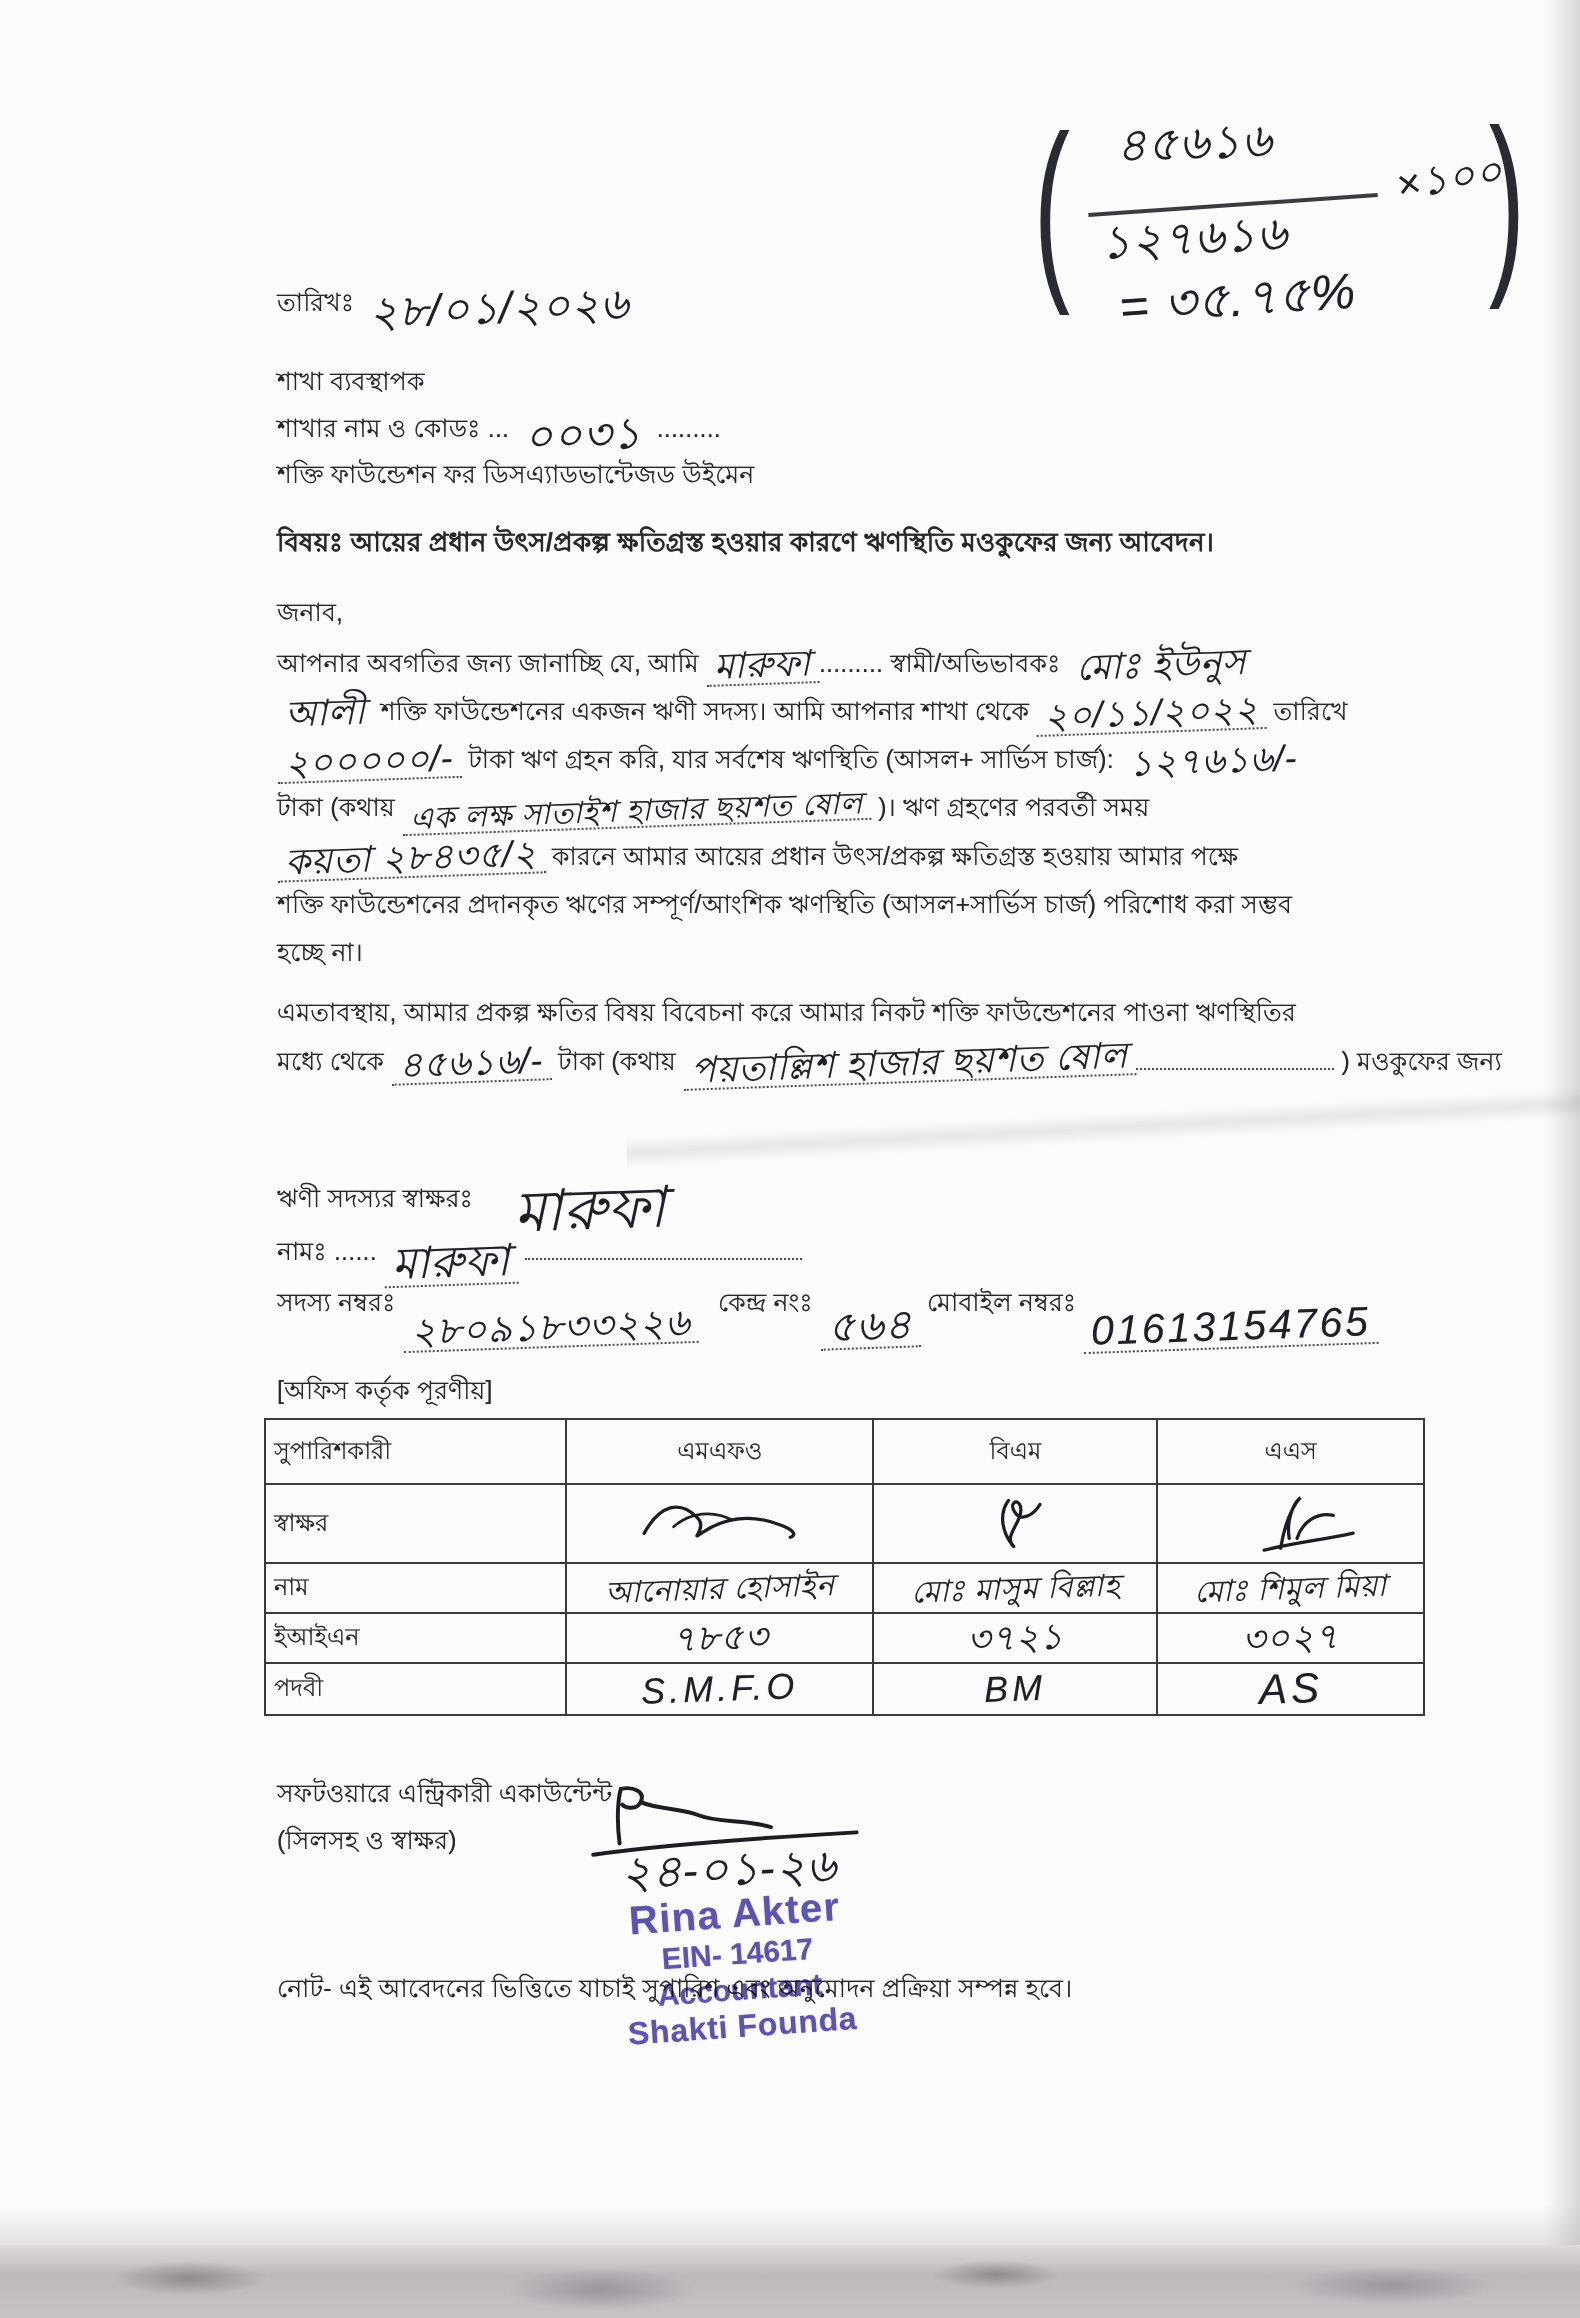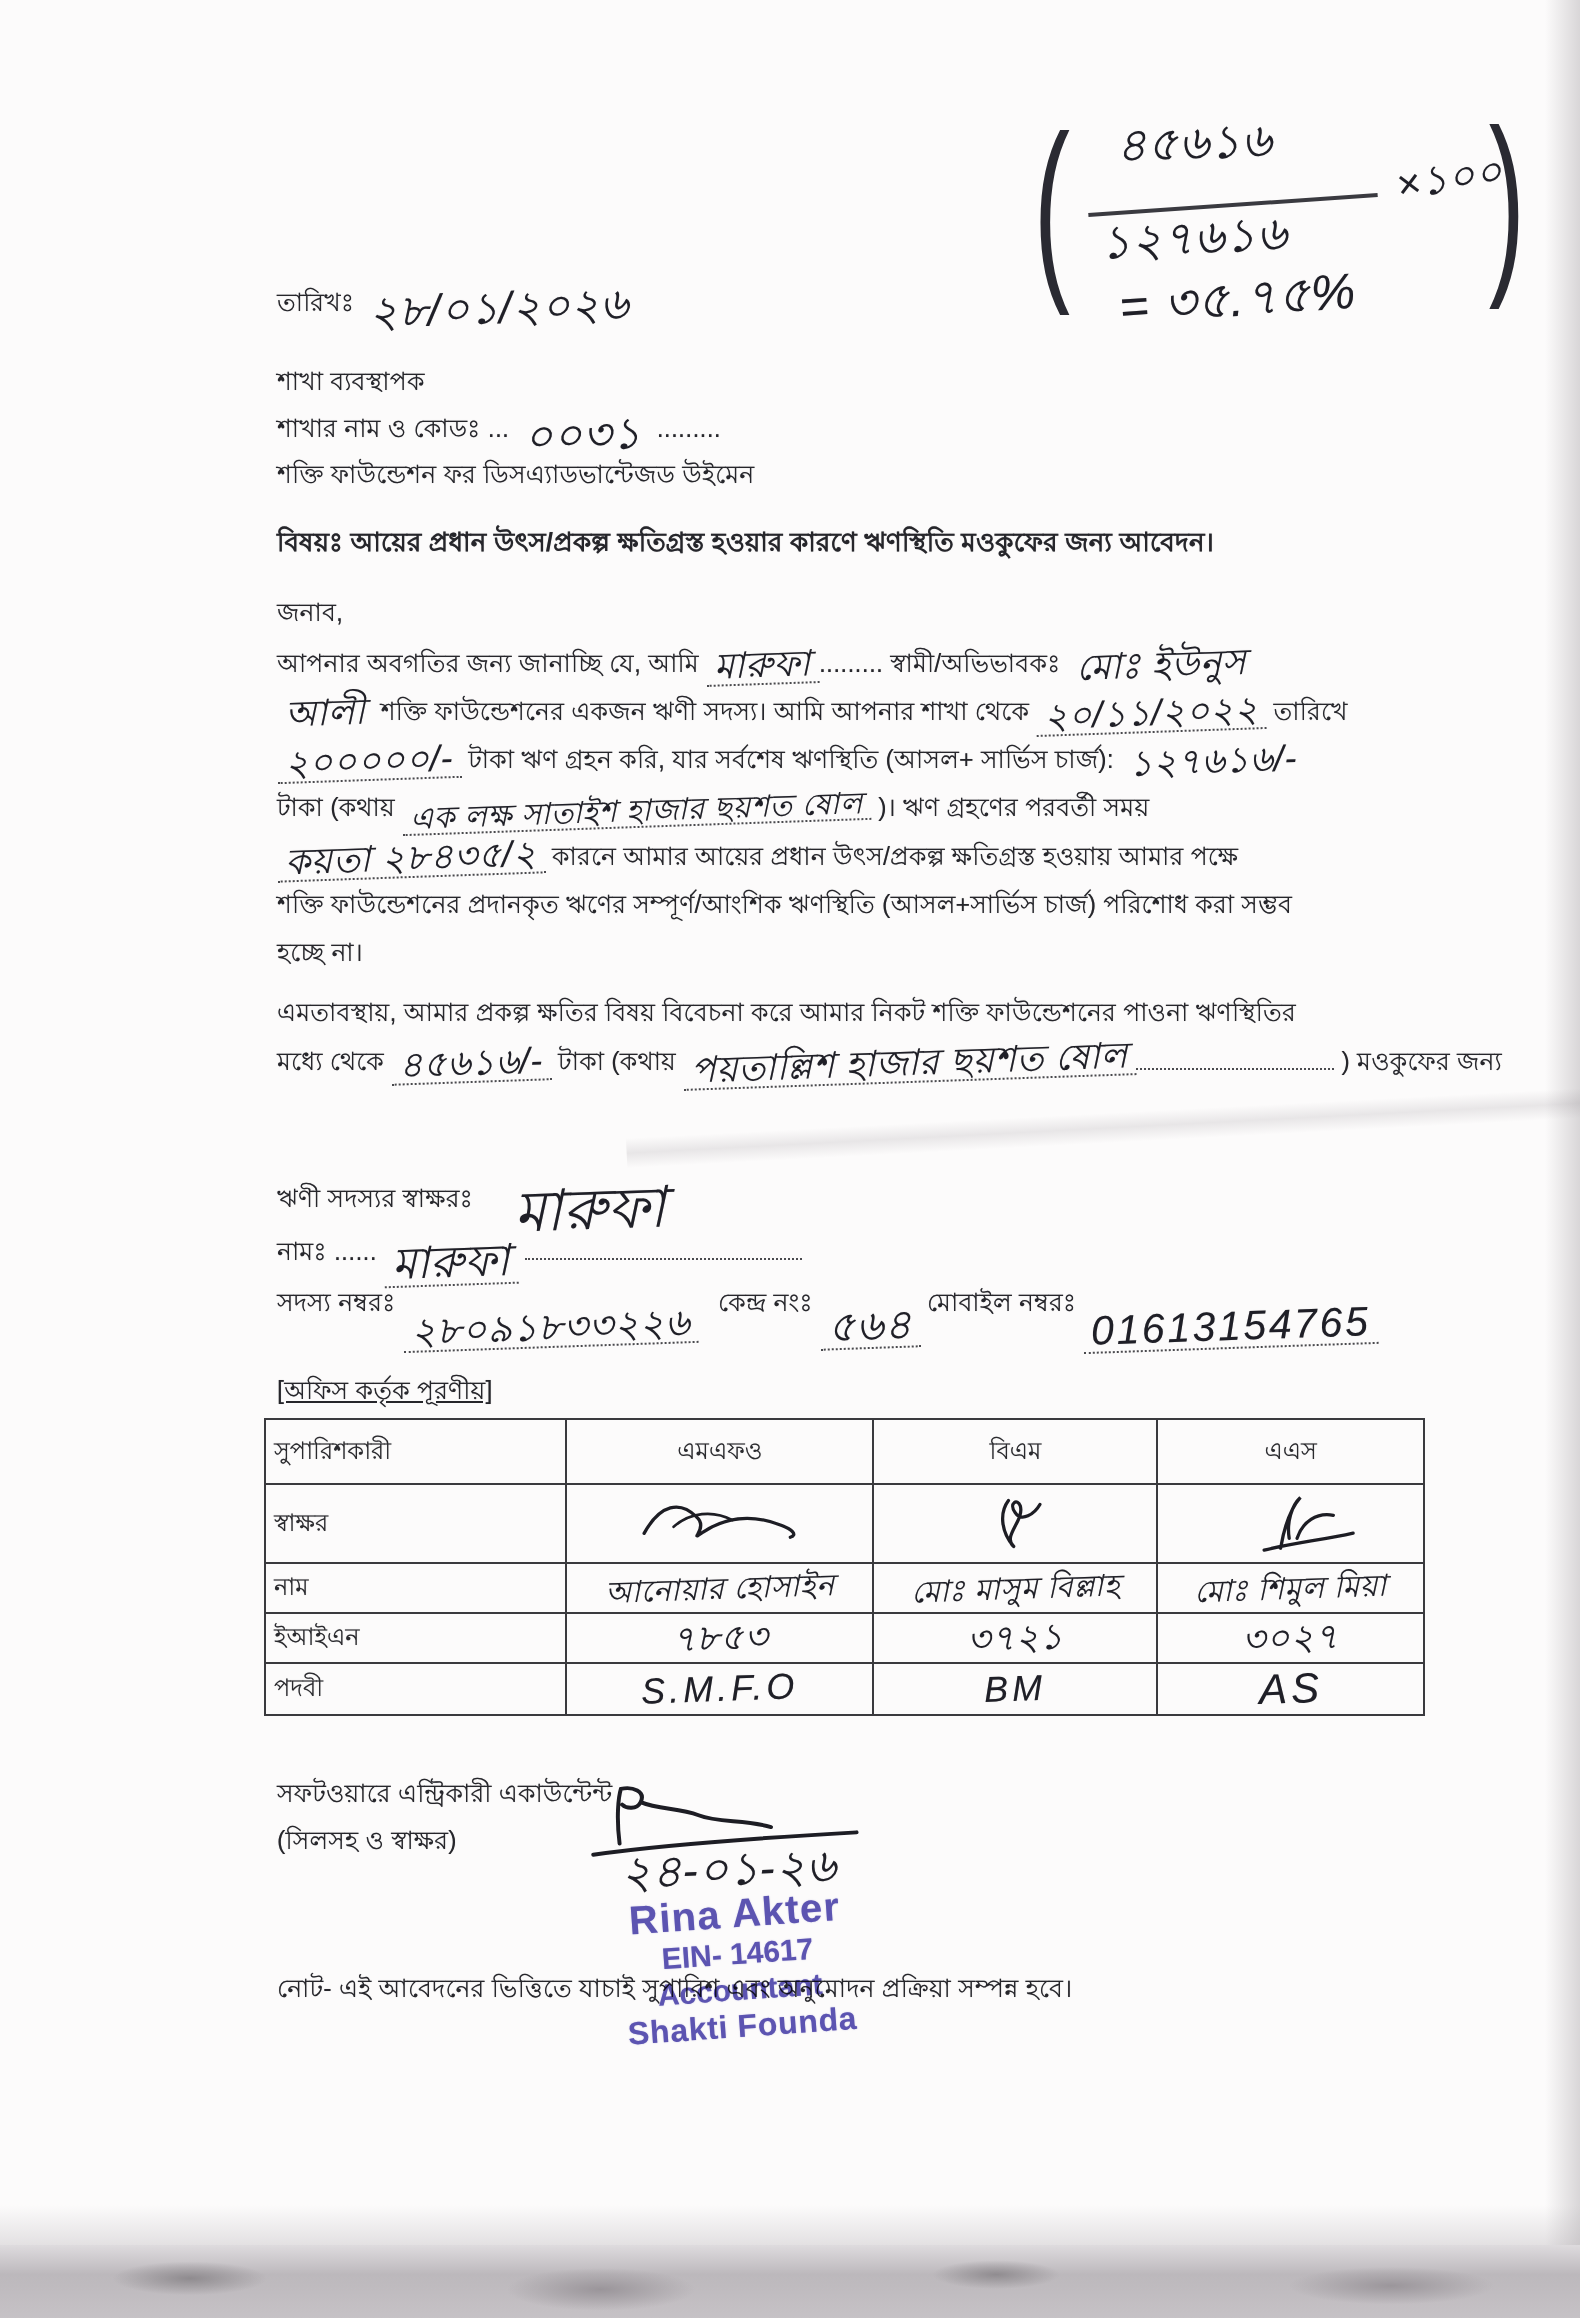--- a/index.html
+++ b/index.html
@@ -133,21 +133,21 @@
   </div>
   <div class="pr-line" style="top:1282px;">
     <span class="pr">সদস্য নম্বরঃ</span>
     <span class="hw hw-dots" style="vertical-align:-29px;font-size:38px;">২৮০৯১৮৩৩২২৬</span>
     <span class="pr" style="margin-left:13px;">কেন্দ্র নংঃ</span>
     <span class="hw hw-dots" style="vertical-align:-29px;font-size:42px;">৫৬৪</span>
     <span class="pr">মোবাইল নম্বরঃ</span>
     <span class="hw hw-dots" style="vertical-align:-29px;font-size:41px;letter-spacing:2.6px;">01613154765</span>
   </div>
 
-  <div class="pr-line" style="top:1370px;text-decoration:underline;">[অফিস কর্তৃক পূরণীয়]</div>
+  <div class="pr-line" style="top:1370px;">[অফিস কর্তৃক পূরণীয়]</div>
 
   <table class="office-table">
     <colgroup>
         <col style="width:26%">
         <col style="width:26.5%">
         <col style="width:24.5%">
         <col style="width:23%">
       </colgroup>
     <tbody>
         <tr>

